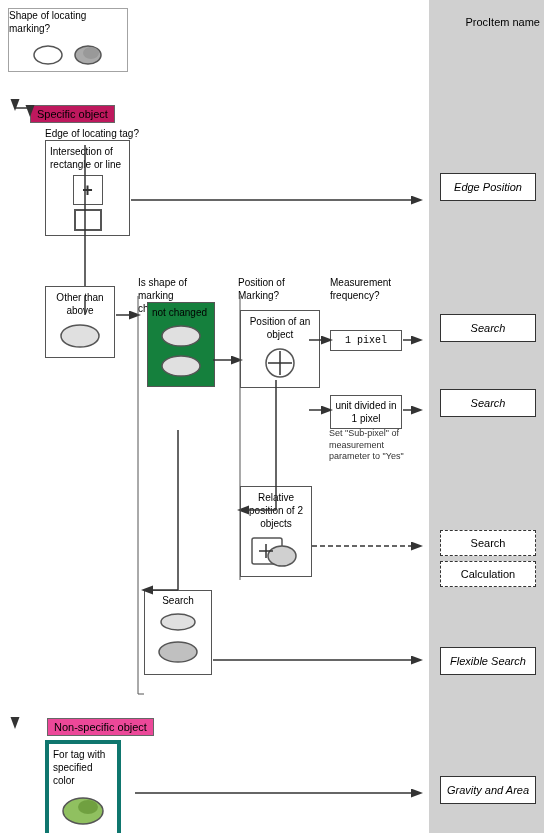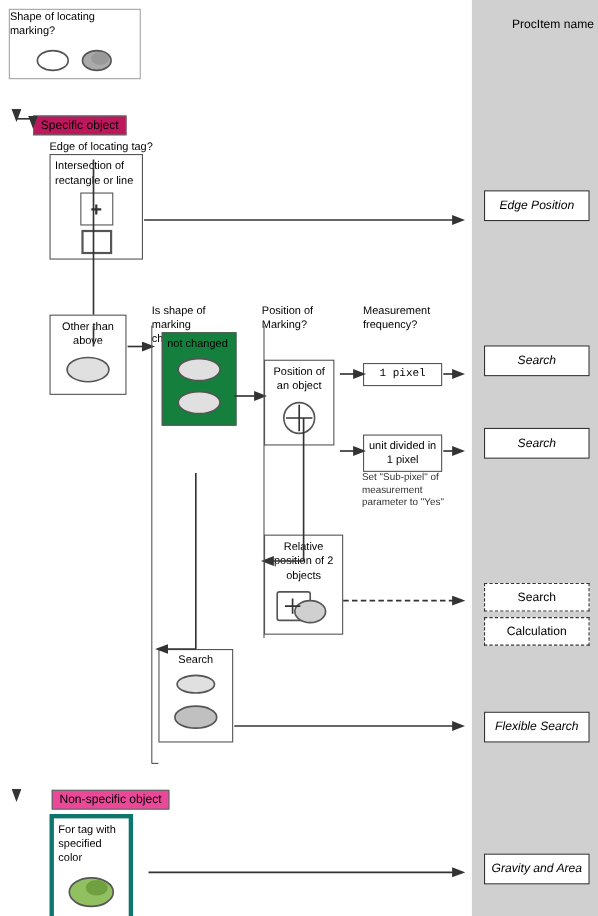--- a/index.html
+++ b/index.html
@@ -143,26 +143,25 @@
     .not-changed-label {
       font-size: 10px;
       margin-bottom: 4px;
     }
 
     
     .pos-object-box {
       position: absolute;
       top: 310px;
       left: 240px;
-      width: 64px;
-      border: 1px solid #555;
-      background: #fff;
-      padding: 4px;
-      text-align: center;
-      margin-top: 17px;
+      width: 80px;
+      border: 1px solid #555;
+      background: #fff;
+      padding: 4px;
+      text-align: center;
     }
 
     .pos-object-label {
       font-size: 10px;
       line-height: 1.3;
       margin-bottom: 4px;
     }
 
     
     .pixel-box {

